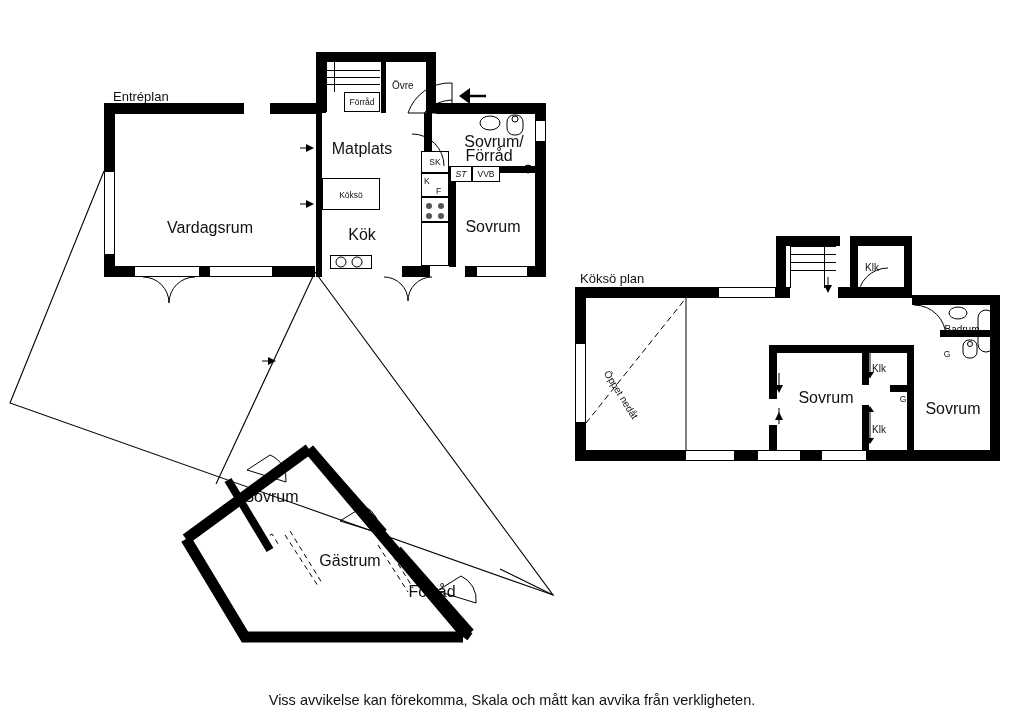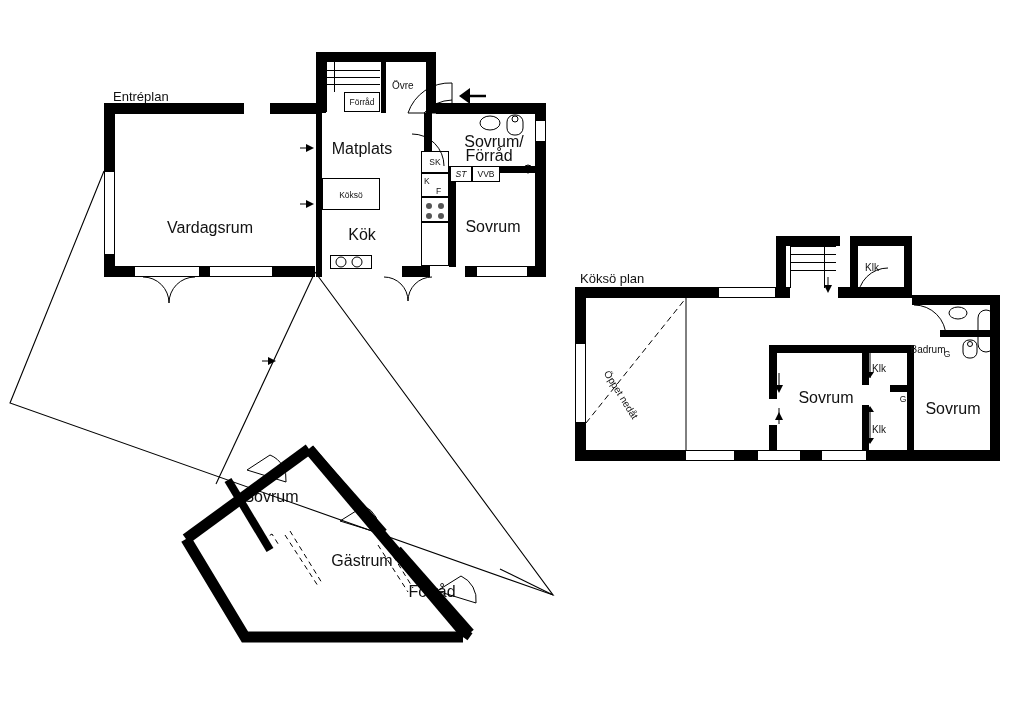--- a/index.html
+++ b/index.html
@@ -147,21 +147,21 @@
 
     <div class="lbl center" style="left:210px; top:196px;margin-top:32px;">Vardagsrum</div>
     <div class="lbl center" style="left:362px; top:149px;">Matplats</div>
     <div class="lbl center" style="left:362px; top:235px;">Kök</div>
     <div class="lbl center" style="left:494px; top:142px;">Sovrum/</div>
     <div class="lbl center" style="left:489px; top:156px;">Förråd</div>
     <div class="lbl center" style="left:493px; top:227px;">Sovrum</div>
 
     <div>
       <div class="lbl center" style="left:271px; top:497px;">Sovrum</div>
-      <div class="lbl center" style="left:350px; top:561px;margin-left:12px;">Gästrum</div>
+      <div class="lbl center" style="left:350px; top:561px;">Gästrum</div>
       <div class="lbl center" style="left:432px; top:592px;">Förråd</div>
     </div>
   </div>
 
   <div>
 
     <div class="lbl plan" style="left:580px; top:272px;">Köksö plan</div>
 
     <div class="wall" style="left:776px; top:236px; width:64px; height:10px;"></div>
     <div class="wall" style="left:776px; top:236px; width:10px; height:52px;"></div>
@@ -204,21 +204,21 @@
     <div class="wall" style="left:769px; top:345px; width:145px; height:8px;"></div>
     <div class="wall" style="left:862px; top:353px; width:7px; height:32px;"></div>
     <div class="wall" style="left:862px; top:405px; width:7px; height:46px;"></div>
     <div class="wall" style="left:890px; top:385px; width:24px; height:7px;"></div>
     <div class="wall" style="left:907px; top:353px; width:7px; height:33px;"></div>
     <div class="wall" style="left:907px; top:392px; width:7px; height:59px;"></div>
     <div class="wall" style="left:940px; top:330px; width:60px; height:7px;"></div>
 
     <div class="lbl center" style="left:826px; top:398px;">Sovrum</div>
     <div class="lbl center" style="left:953px; top:409px;">Sovrum</div>
-    <div class="lbl small center" style="left:928px; top:330px;margin-top:20px;">Badrum</div>
+    <div class="lbl small center" style="left:962px; top:330px;">Badrum</div>
     <div class="lbl small center" style="left:879px; top:369px;">Klk</div>
     <div class="lbl small center" style="left:879px; top:430px;">Klk</div>
     <div class="lbl tiny center" style="left:903px; top:399px;">G</div>
     <div class="lbl tiny center" style="left:947px; top:354px;">G</div>
 
     <div class="lbl small rot90" style="left:612px; top:368px; transform: rotate(58deg); transform-origin: left top;">Öppet nedåt</div>
   </div>
 
   <svg class="overlay" viewBox="0 0 1024 724">
     <g fill="none" stroke="#000" stroke-width="1.1">
@@ -342,14 +342,15 @@
     </g>
     <g stroke="#000" stroke-width="1" fill="none">
       <path d="M828,277 L828,290"></path>
       <path d="M779,373 L779,390"></path>
       <path d="M779,424 L779,408"></path>
       <path d="M870,349 L870,378"></path>
       <path d="M870,409 L870,441"></path>
     </g>
   </svg>
 
+  <div class="caption" style="top:692px;">Viss avvikelse kan förekomma, Skala och mått kan avvika från verkligheten.</div>
 
 </div>
 
 </body></html>

